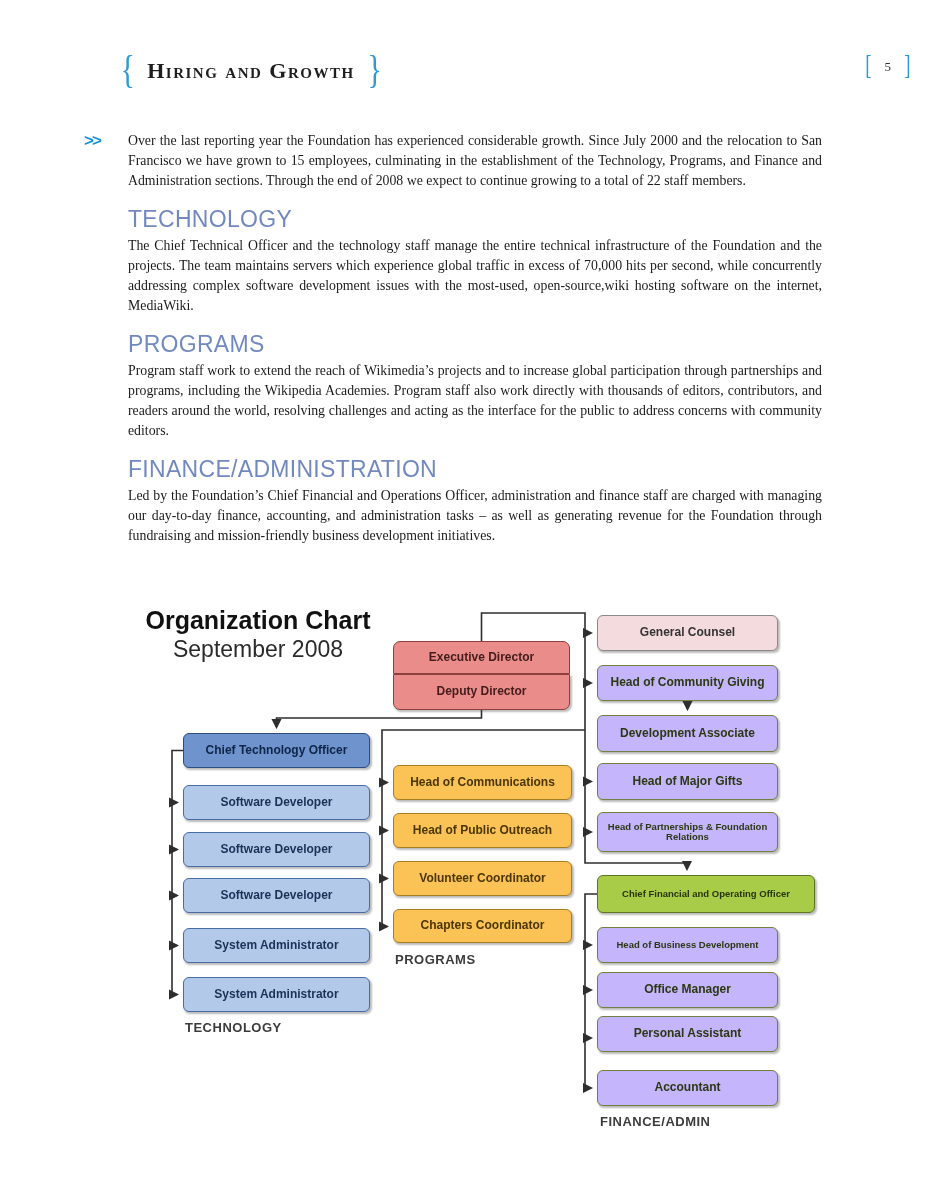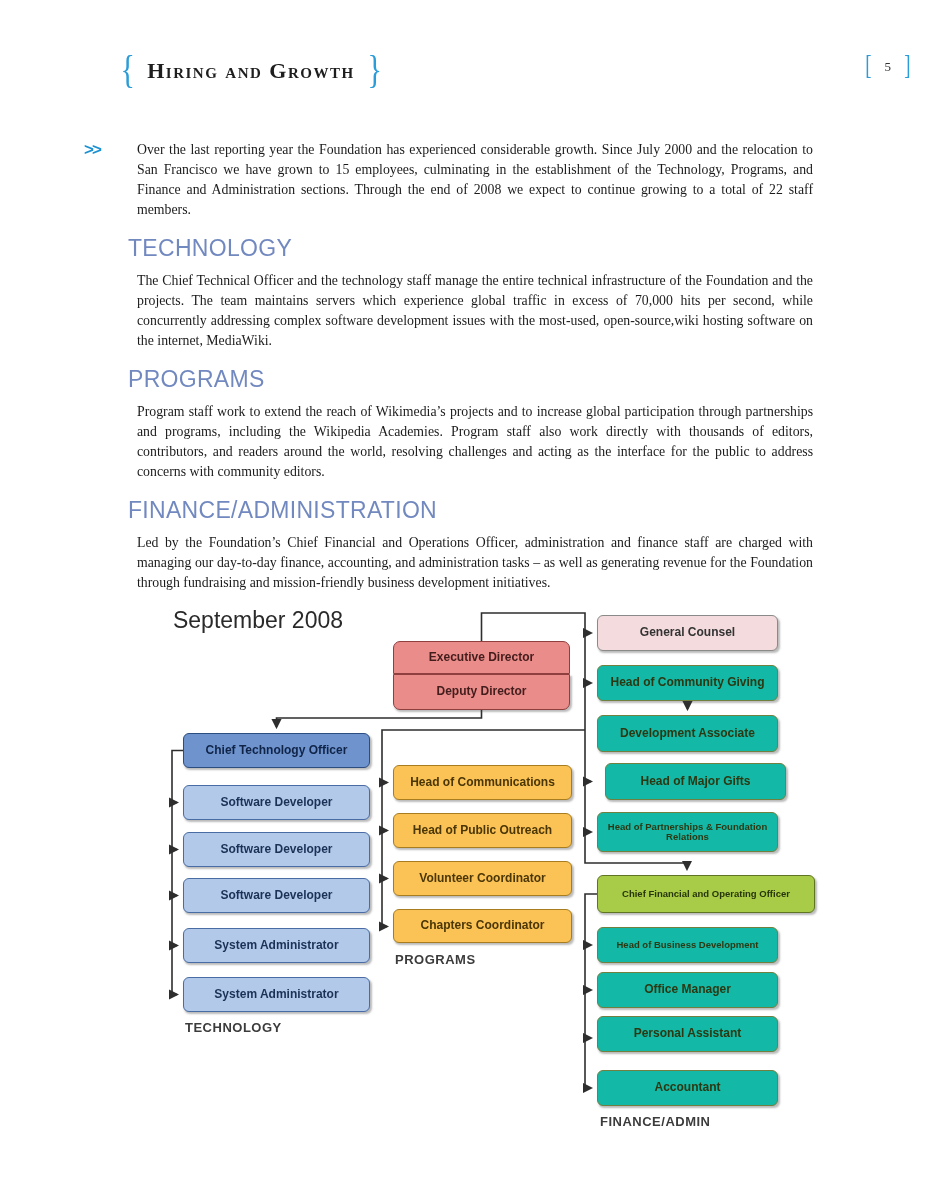--- a/index.html
+++ b/index.html
@@ -15,41 +15,41 @@
   .pagenum{position:absolute;right:38px;top:52px;display:flex;align-items:center;gap:12px;}
   .bracket{color:#2b9cd8;font-size:27px;font-weight:400;line-height:27px;transform:scaleX(.7);}
   .pagenum-val{font-size:13px;color:#333;padding-top:2px;}
 
   
   .content{position:absolute;left:128px;top:131px;width:694px;}
   .intro-wrap{position:relative;}
   .intro-marker{position:absolute;left:-44px;top:0px;color:#1b90d2;
                 font-family:"Liberation Sans",sans-serif;font-weight:bold;font-size:17px;
                 letter-spacing:-2px;}
-  .content p{margin:9px;text-align:justify;font-size:13.8px;line-height:1.45;color:#1b1b1b;}
+  .content p{margin:0;text-align:justify;font-size:13.8px;line-height:1.45;color:#1b1b1b;}
   .sec h2{margin:15px 0 3px 0;font-family:"Liberation Sans",sans-serif;font-weight:400;
           font-size:23px;color:#7289c0;letter-spacing:.3px;}
 
   
   .chart{position:absolute;left:140px;top:600px;width:660px;height:560px;}
   .chart-title{position:absolute;left:0px;top:6px;width:236px;text-align:center;
                font-family:"Liberation Sans",sans-serif;}
   .chart-title .t1{font-size:25px;font-weight:bold;color:#111;line-height:1.15;}
   .chart-title .t2{font-size:23px;font-weight:400;color:#2a2a2a;line-height:1.3;}
   .chart svg{position:absolute;left:0;top:0;pointer-events:none;}
   .obox{position:absolute;box-sizing:border-box;border:1.6px solid #555;border-radius:6px;
         display:flex;align-items:center;justify-content:center;text-align:center;
         font-family:"Liberation Sans",sans-serif;font-weight:bold;font-size:12px;
         line-height:1.1;padding:1px 0;box-shadow:1.5px 2px 2px rgba(60,60,60,.35);}
   .obox.small{font-size:9.5px;}
   .shape-top{border-radius:7px 7px 0 0;box-shadow:none;}
   .shape-bottom{border-radius:0 0 7px 7px;}
   .b-red{background:#ea8d8a;border-color:#8e3f3e;color:#431c1c;}
   .b-pink{background:#f4dbde;border-color:#8a8a88;color:#333;}
-  .b-green{background:#14b8a6;border-color:#71803e;color:#2c3812;}
+  .b-green{background:#c4b5fd;border-color:#71803e;color:#2c3812;}
   .b-greenbright{background:#a8cc48;border-color:#5f7524;color:#27350a;}
   .b-bluedark{background:#6e93cd;border-color:#2c4d80;color:#102448;}
   .b-blue{background:#b3c9ea;border-color:#486ca3;color:#1b3257;}
   .b-orange{background:#fbc355;border-color:#a87d20;color:#4a3606;}
   .col-label{position:absolute;font-family:"Liberation Sans",sans-serif;font-weight:bold;
              font-size:13px;color:#3c3c3c;letter-spacing:.5px;}
 </style>
 </head>
 <body>
 
@@ -82,20 +82,21 @@
         </div>
         <div class="sec">
           <h2>FINANCE/ADMINISTRATION</h2>
           <p>Led by the Foundation’s Chief Financial and Operations Officer, administration and finance staff are charged with managing our day-to-day finance, accounting, and administration tasks – as well as generating revenue for the Foundation through fundraising and mission-friendly business development initiatives.</p>
         </div>
       </div>
   </div>
 
   <div class="chart">
     <div class="chart-title">
+      <div class="t1">Organization Chart</div>
       <div class="t2">September 2008</div>
     </div>
 
     <svg width="660" height="560">
       <defs>
         <marker id="ar" viewBox="0 0 10 10" refX="8" refY="5" markerWidth="6.5" markerHeight="6.5" orient="auto-start-reverse">
           <path d="M0,0 L10,5 L0,10 z" fill="#2e2e2e"></path>
         </marker>
       </defs>
       <g stroke="#2e2e2e" stroke-width="1.6" fill="none">
@@ -140,21 +141,21 @@
         <div class="obox b-blue" style="left: 43px; top: 278px; width: 187px; height: 35px;">Software Developer</div>
         <div class="obox b-blue" style="left: 43px; top: 328px; width: 187px; height: 35px;">System Administrator</div>
         <div class="obox b-blue" style="left: 43px; top: 377px; width: 187px; height: 35px;">System Administrator</div>
         <div class="obox b-orange" style="left: 253px; top: 165px; width: 179px; height: 35px;">Head of Communications</div>
         <div class="obox b-orange" style="left: 253px; top: 213px; width: 179px; height: 35px;">Head of Public Outreach</div>
         <div class="obox b-orange" style="left: 253px; top: 261px; width: 179px; height: 35px;">Volunteer Coordinator</div>
         <div class="obox b-orange" style="left: 253px; top: 309px; width: 179px; height: 34px;">Chapters Coordinator</div>
         <div class="obox b-pink" style="left: 457px; top: 15px; width: 181px; height: 36px;">General Counsel</div>
         <div class="obox b-green" style="left: 457px; top: 65px; width: 181px; height: 36px;">Head of Community Giving</div>
         <div class="obox b-green" style="left: 457px; top: 115px; width: 181px; height: 37px;">Development Associate</div>
-        <div class="obox b-green" style="left: 457px; top: 163px; width: 181px; height: 37px; margin-left: 8px;">Head of Major Gifts</div>
+        <div class="obox b-green" style="left: 457px; top: 163px; width: 181px; height: 37px;">Head of Major Gifts</div>
         <div class="obox b-green small" style="left: 457px; top: 212px; width: 181px; height: 40px;">Head of Partnerships &amp; Foundation Relations</div>
         <div class="obox b-greenbright small" style="left: 457px; top: 275px; width: 218px; height: 38px;">Chief Financial and Operating Officer</div>
         <div class="obox b-green small" style="left: 457px; top: 327px; width: 181px; height: 36px;">Head of Business Development</div>
         <div class="obox b-green" style="left: 457px; top: 372px; width: 181px; height: 36px;">Office Manager</div>
         <div class="obox b-green" style="left: 457px; top: 416px; width: 181px; height: 36px;">Personal Assistant</div>
         <div class="obox b-green" style="left: 457px; top: 470px; width: 181px; height: 36px;">Accountant</div>
         <div class="col-label" style="left: 45px; top: 420px;">TECHNOLOGY</div>
         <div class="col-label" style="left: 255px; top: 352px;">PROGRAMS</div>
         <div class="col-label" style="left: 460px; top: 514px;">FINANCE/ADMIN</div>
       </div>

